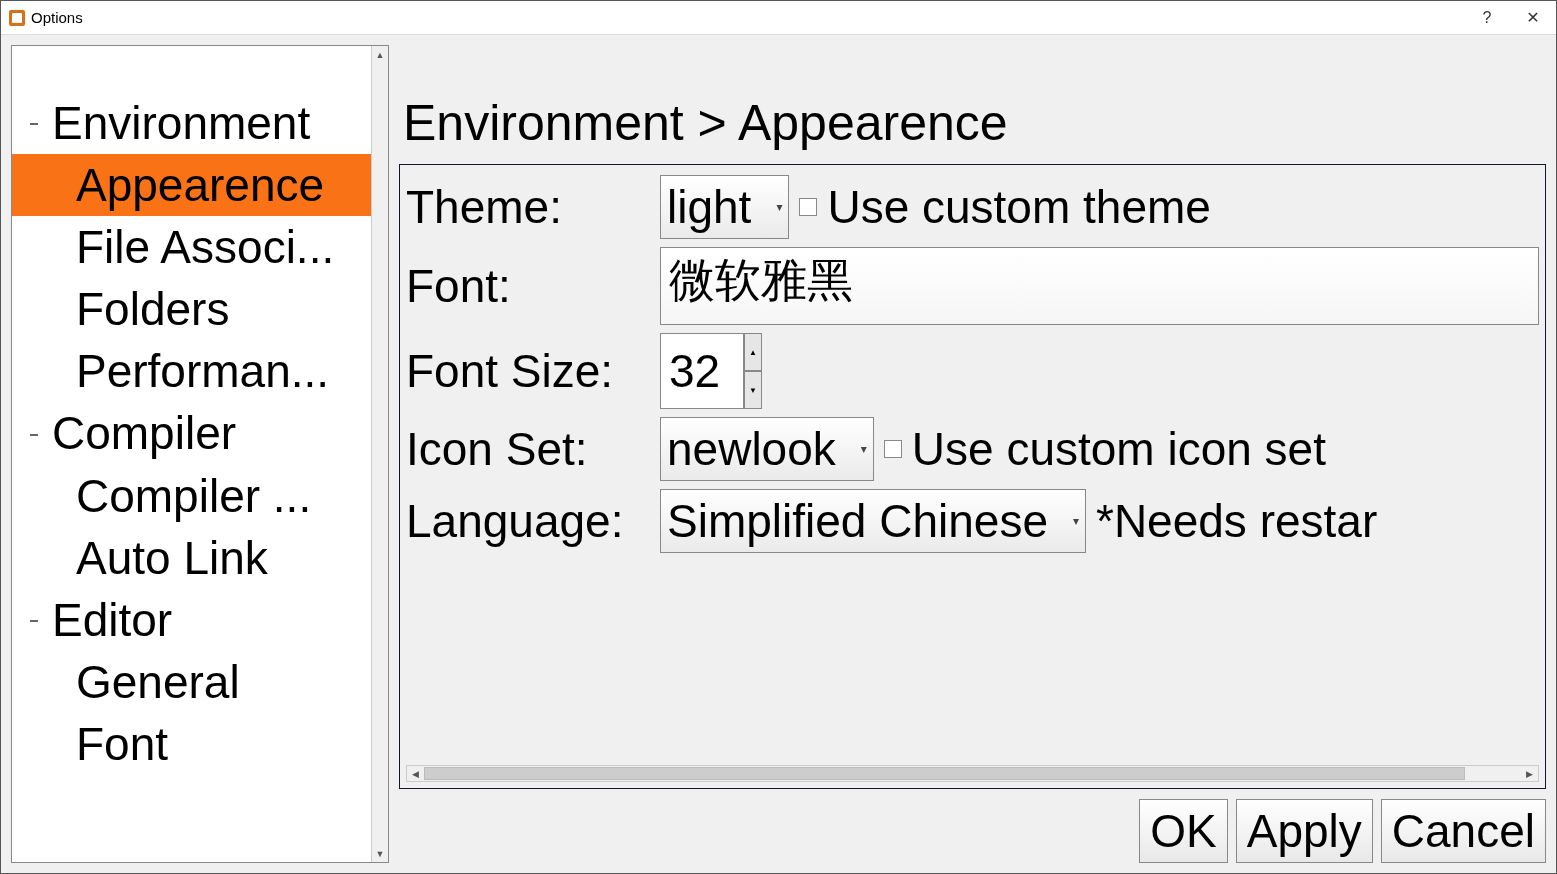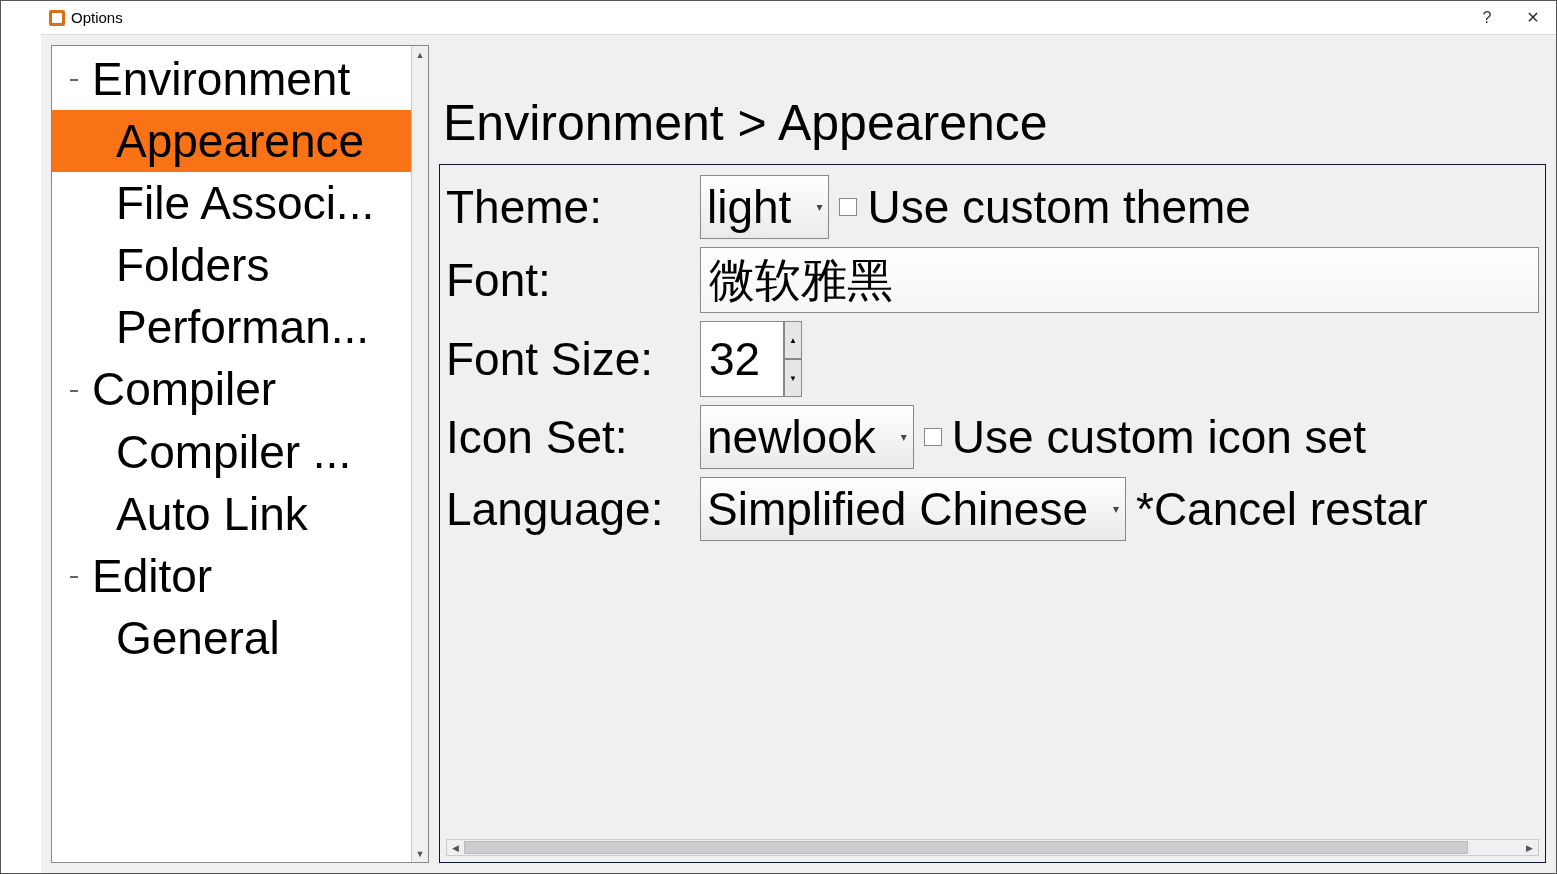--- a/index.html
+++ b/index.html
@@ -10,21 +10,20 @@
   height: 874px;
   overflow: hidden;
 }
 .window {
   width: 100%;
   height: 100%;
   border: 1px solid #555;
   display: flex;
   flex-direction: column;
   background: #fff;
-  padding-left: 40px;
 }
 .titlebar {
   height: 34px;
   display: flex;
   align-items: center;
   padding: 0 8px;
   background: #fff;
   border-bottom: 1px solid #ddd;
   position: relative;
 }
@@ -73,20 +72,21 @@
 }
 .sidebar-wrap {
   width: 378px;
   display: flex;
   border: 1px solid #888;
   background: #fff;
 }
 .sidebar {
   flex: 1;
   overflow: hidden;
+  margin-top: 44px;
 }
 .sidebar .group {
   padding: 2px 0;
 }
 .sidebar .node {
   font-size: 46px;
   line-height: 1.35;
   padding: 0 4px 0 20px;
   white-space: nowrap;
   overflow: hidden;
@@ -180,21 +180,21 @@
 }
 .combo .caret {
   margin-left: 6px;
   font-size: 12px;
   color: #444;
 }
 .text-input {
   border: 1px solid #888;
   background: linear-gradient(#fff, #f6f6f6);
   padding: 2px 8px;
-  height: 66px;
+  height: 78px;
   font-size: 46px;
   flex: 1;
   min-width: 0;
 }
 .spin {
   display: flex;
   align-items: stretch;
 }
 .spin .val {
   border: 1px solid #888;
@@ -296,20 +296,21 @@
           <div class="node root">Environment</div>
           <div class="node child selected">Appearence</div>
           <div class="node child">File Associ...</div>
           <div class="node child">Folders</div>
           <div class="node child">Performan...</div>
           <div class="node root">Compiler</div>
           <div class="node child">Compiler ...</div>
           <div class="node child">Auto Link</div>
           <div class="node root">Editor</div>
           <div class="node child">General</div>
+          <div class="node child">Font</div>
         </div>
       </div>
       <div class="scrollbar-v">
         <div class="arrow up">▲</div>
         <div class="arrow down">▼</div>
       </div>
     </div>
 
     <div class="main">
       <div class="breadcrumb">Environment &gt; Appearence</div>
@@ -352,28 +353,33 @@
             <span class="chk"></span>
             <span class="chklabel">Use custom icon set</span>
           </div>
 
           <div class="form-row">
             <div class="label">Language:</div>
             <div class="combo">
               <span>Simplified Chinese</span>
               <span class="caret">▾</span>
             </div>
-            <span>*Cancel restar</span>
+            <span>*Needs restar</span>
           </div>
 
         </div>
 
         <div class="scrollbar-h">
           <div class="arrow left">◀</div>
           <div class="thumb"></div>
           <div class="arrow right">▶</div>
         </div>
       </div>
 
+      <div class="buttons">
+        <div class="btn">OK</div>
+        <div class="btn">Apply</div>
+        <div class="btn">Cancel</div>
+      </div>
     </div>
 
   </div>
 </div>
 
 </body></html>

